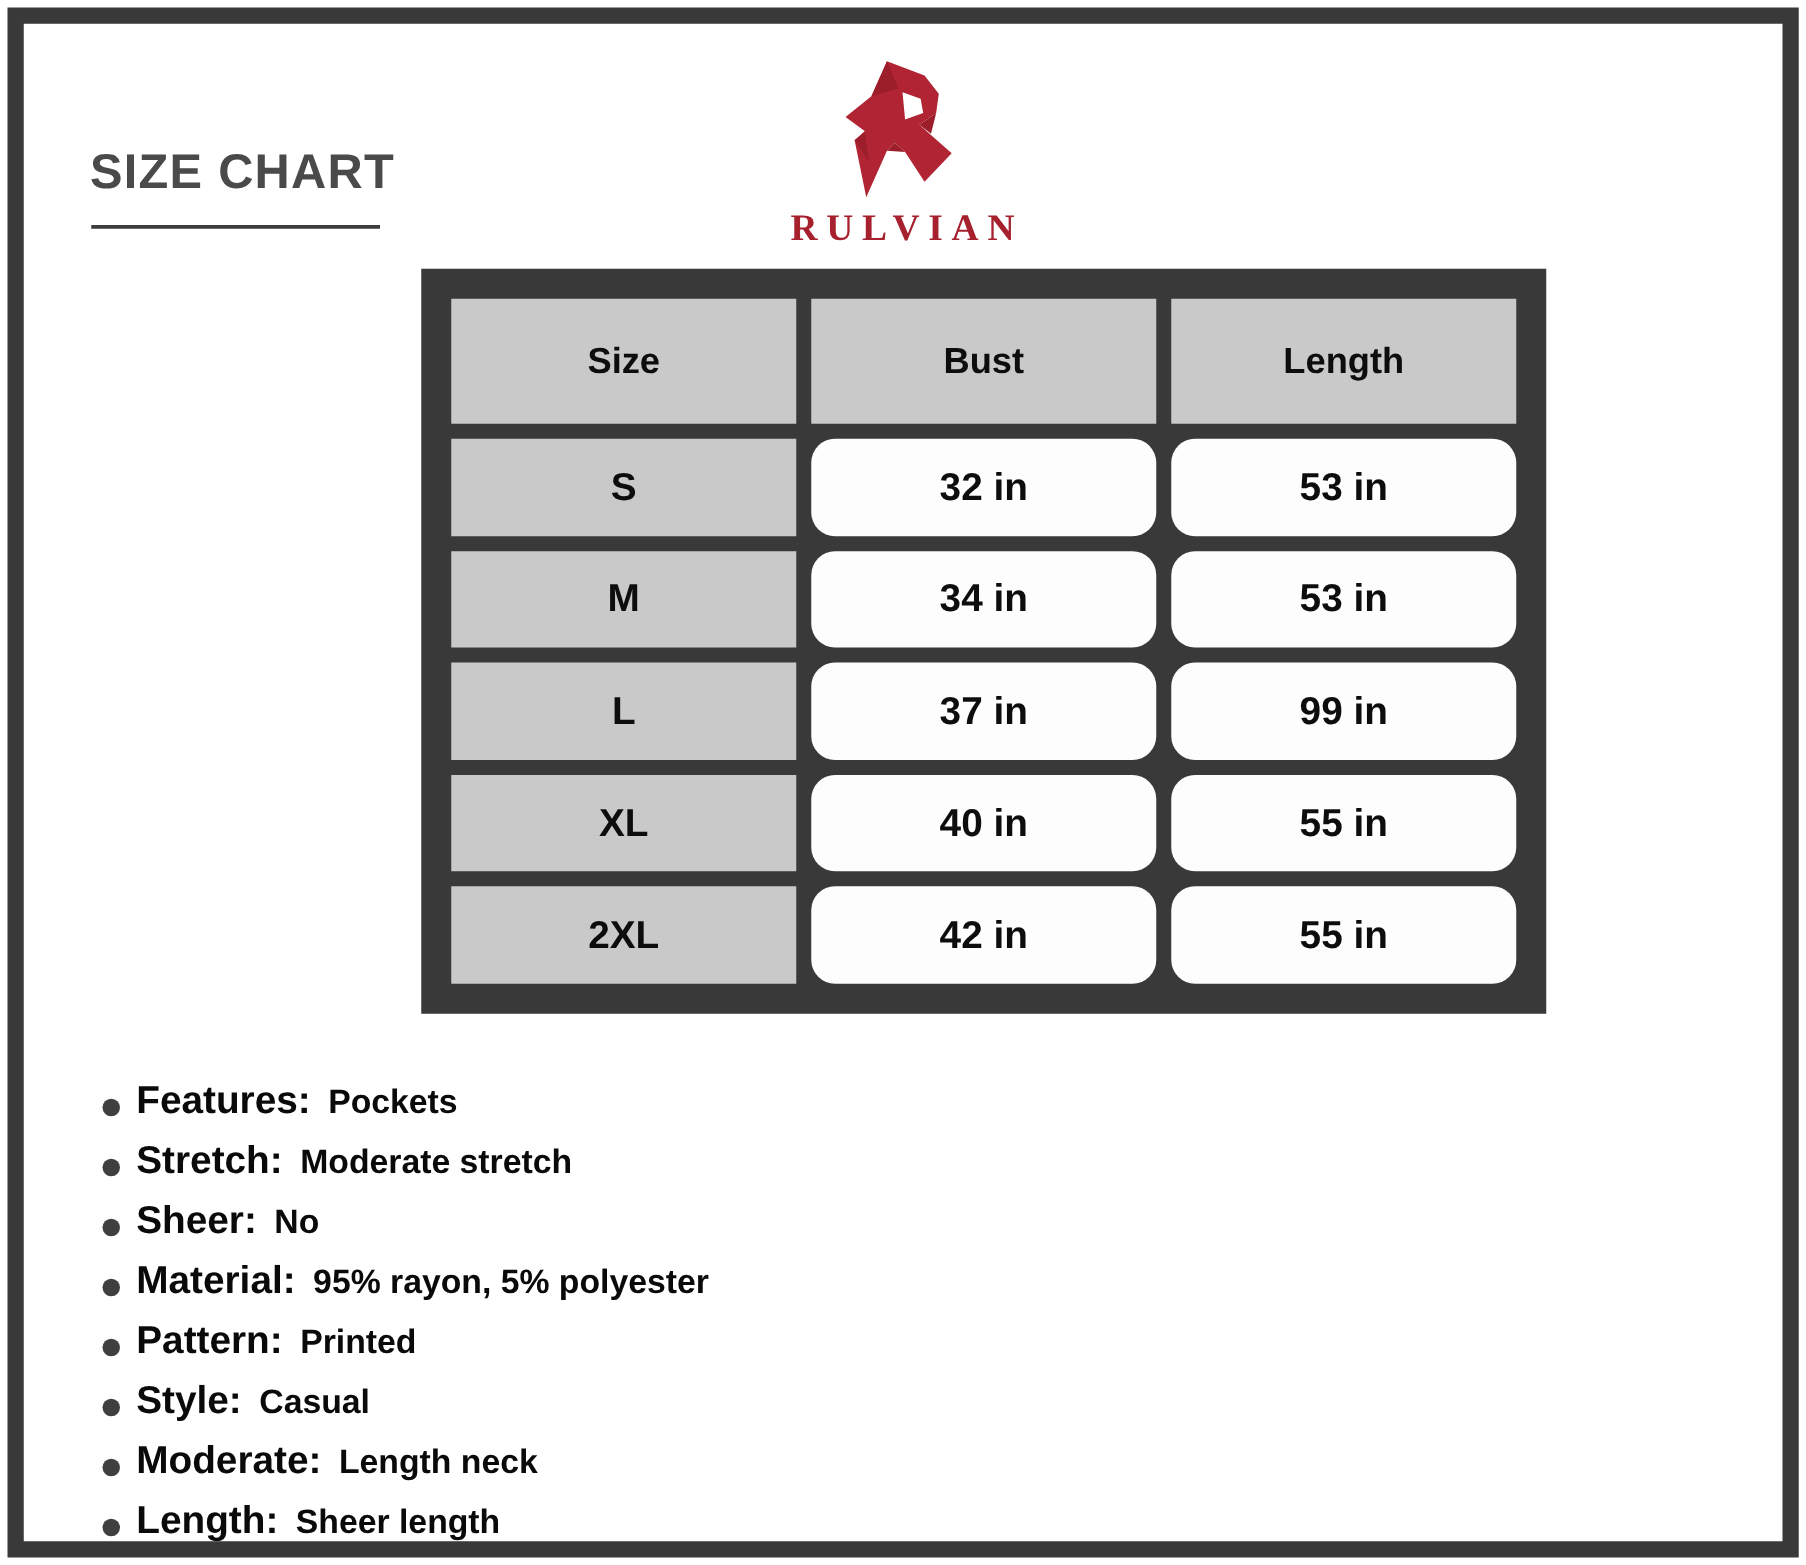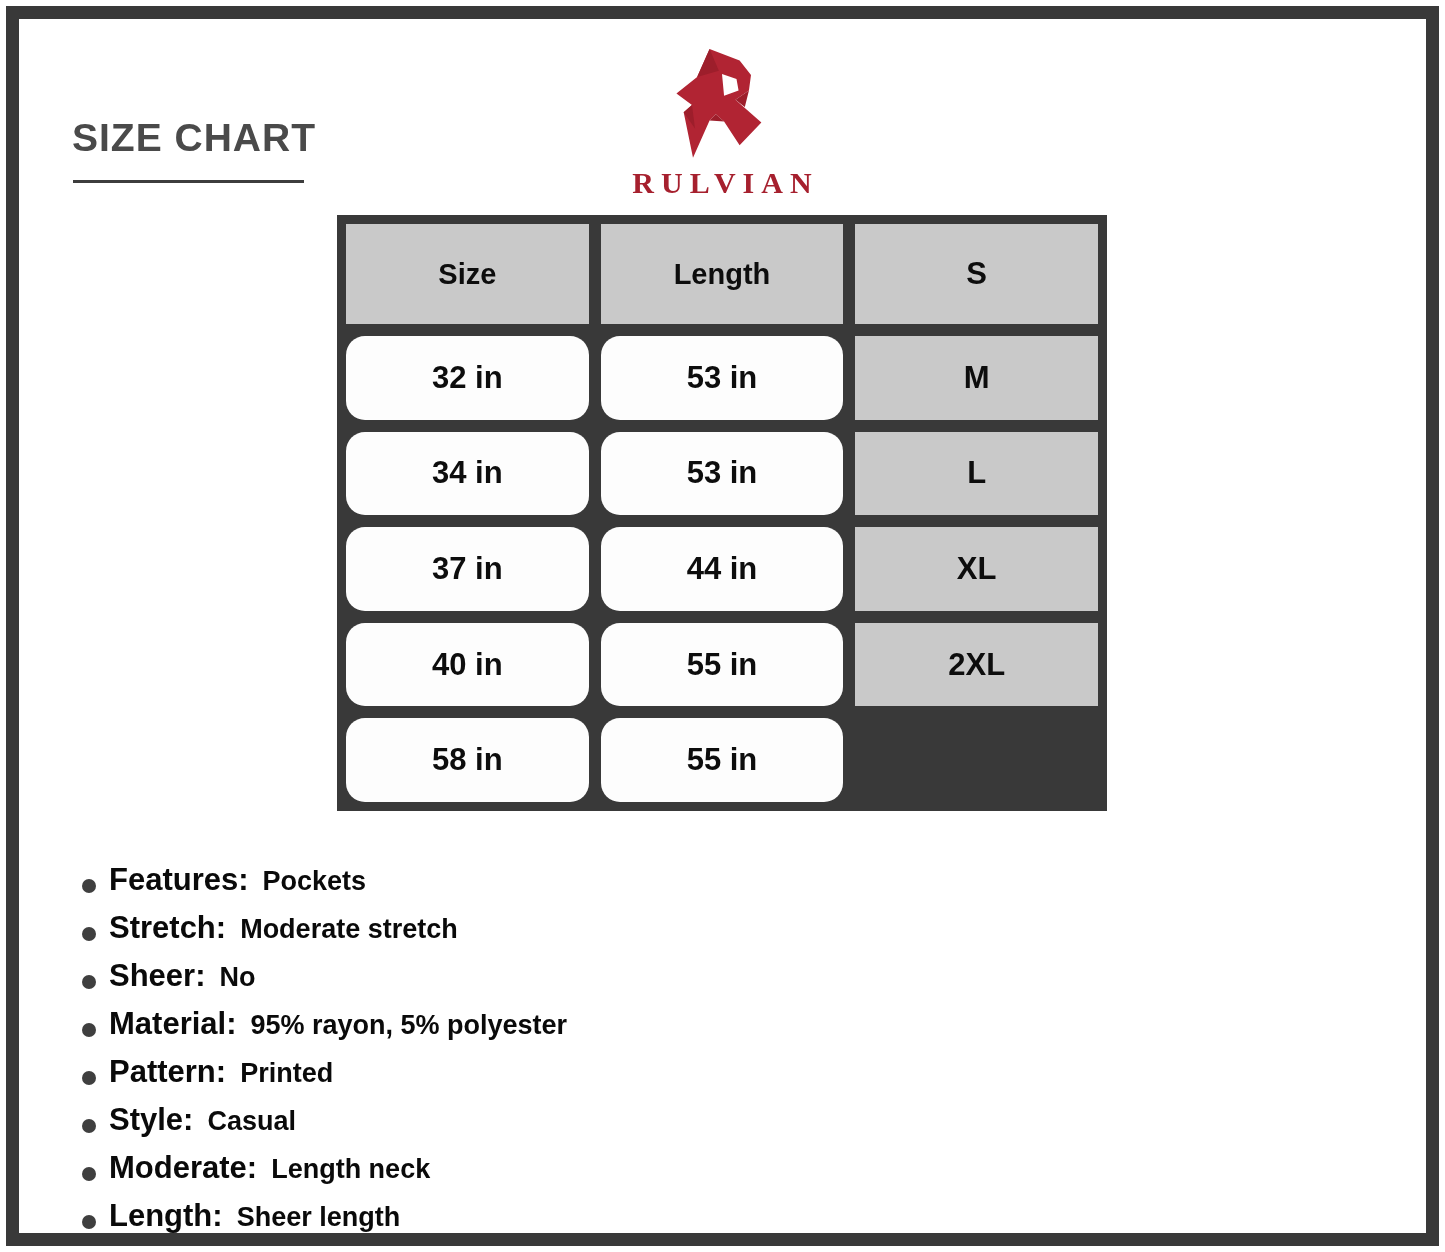--- a/index.html
+++ b/index.html
@@ -18,25 +18,25 @@
   .title-underline {
     position:absolute; left:73px; top:180px; width:231px; height:3px; background:#3d3d3d;
   }
   .logo-icon { position:absolute; left:670px; top:48px; width:104px; height:116px; }
   .wordmark {
     position:absolute; left:572px; top:166px; width:300px; text-align:center;
     font-family:"Liberation Serif", serif; font-weight:bold; font-size:30px;
     letter-spacing:7px; text-indent:7px; color:#a6202e;
   }
   .size-table {
-    position:absolute; left:337px; top:215px; width:770px; height:596px;
+    position:absolute; left:337px; top:215px; width:900px; height:596px;
     background:#393939; display:grid; box-sizing:border-box;
     grid-template-columns:1fr 1fr 1fr;
     grid-template-rows:100px 1fr 1fr 1fr 1fr 1fr;
-    gap:12px; padding:9px;
+    gap:12px; padding:24px;
   }
   .cell {
     display:flex; align-items:center; justify-content:center;
     font-weight:bold; color:#0d0d0d;
   }
   .cell.gray  { background:#c9c9c9; }
   .cell.white { background:#fdfdfd;border-radius:19px; }
   .cell.head  { font-size:29px; }
   .cell.data  { font-size:31px; }
   .details {
@@ -65,40 +65,41 @@
          M50,25 L64,30 L66,41 L52,46 Z"></path>
     <polygon fill="#9d1e2b" points="38,1 47,22 26,28"></polygon>
     <polygon fill="#9d1e2b" points="63,50 76,41 72,57"></polygon>
     <polygon fill="#9d1e2b" points="44,64 52,71 38,70"></polygon>
     <polygon fill="#9d1e2b" points="13,62 21,55 24,78"></polygon>
   </svg>
   <div class="wordmark">RULVIAN</div>
 
   <div class="size-table">
     <div class="cell gray head">Size</div>
+    <div class="cell gray head">Bust</div>
     <div class="cell gray head">Length</div>
 
     <div class="cell gray data">S</div>
     <div class="cell white data">32 in</div>
     <div class="cell white data">53 in</div>
 
     <div class="cell gray data">M</div>
     <div class="cell white data">34 in</div>
     <div class="cell white data">53 in</div>
 
     <div class="cell gray data">L</div>
     <div class="cell white data">37 in</div>
-    <div class="cell white data">44 in</div>
+    <div class="cell white data">99 in</div>
 
     <div class="cell gray data">XL</div>
     <div class="cell white data">40 in</div>
     <div class="cell white data">55 in</div>
 
     <div class="cell gray data">2XL</div>
-    <div class="cell white data">58 in</div>
+    <div class="cell white data">42 in</div>
     <div class="cell white data">55 in</div>
   </div>
 
   <ul class="details">
     <li class="detail-item">
       <span class="bullet-dot"></span>
       <span class="detail-label">Features:</span>
       <span class="detail-value">Pockets</span>
     </li>
     <li class="detail-item">

